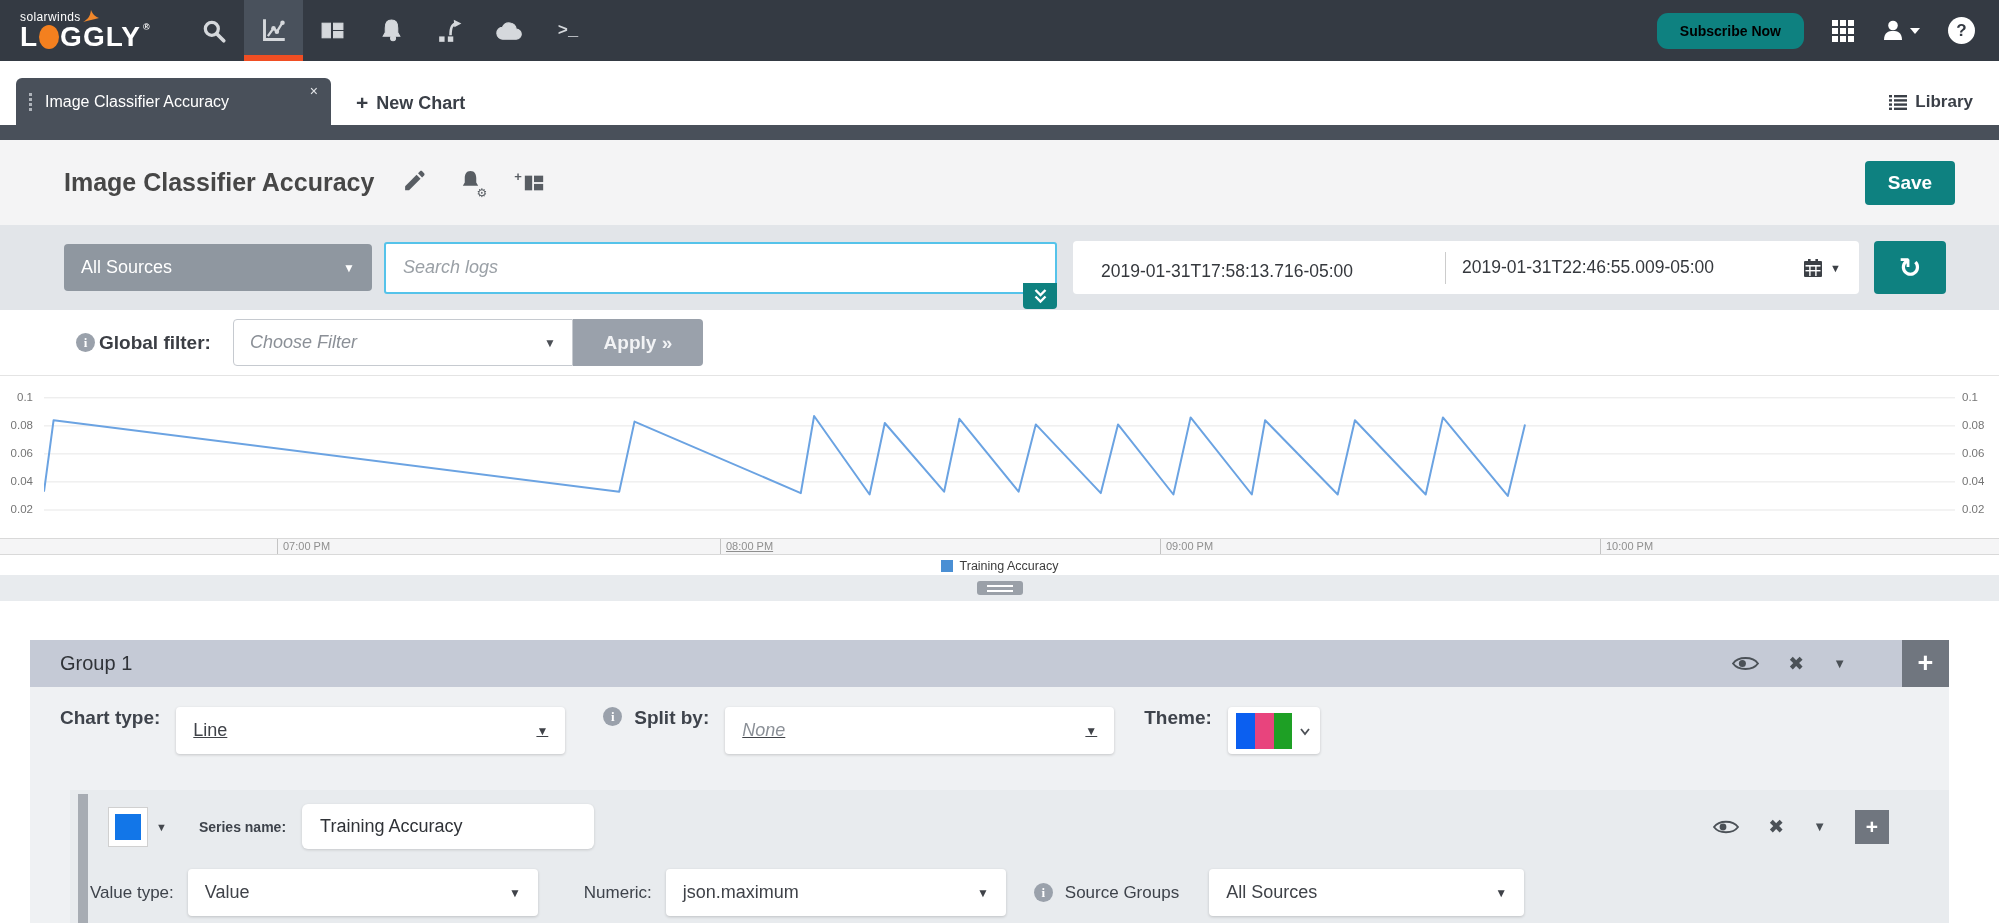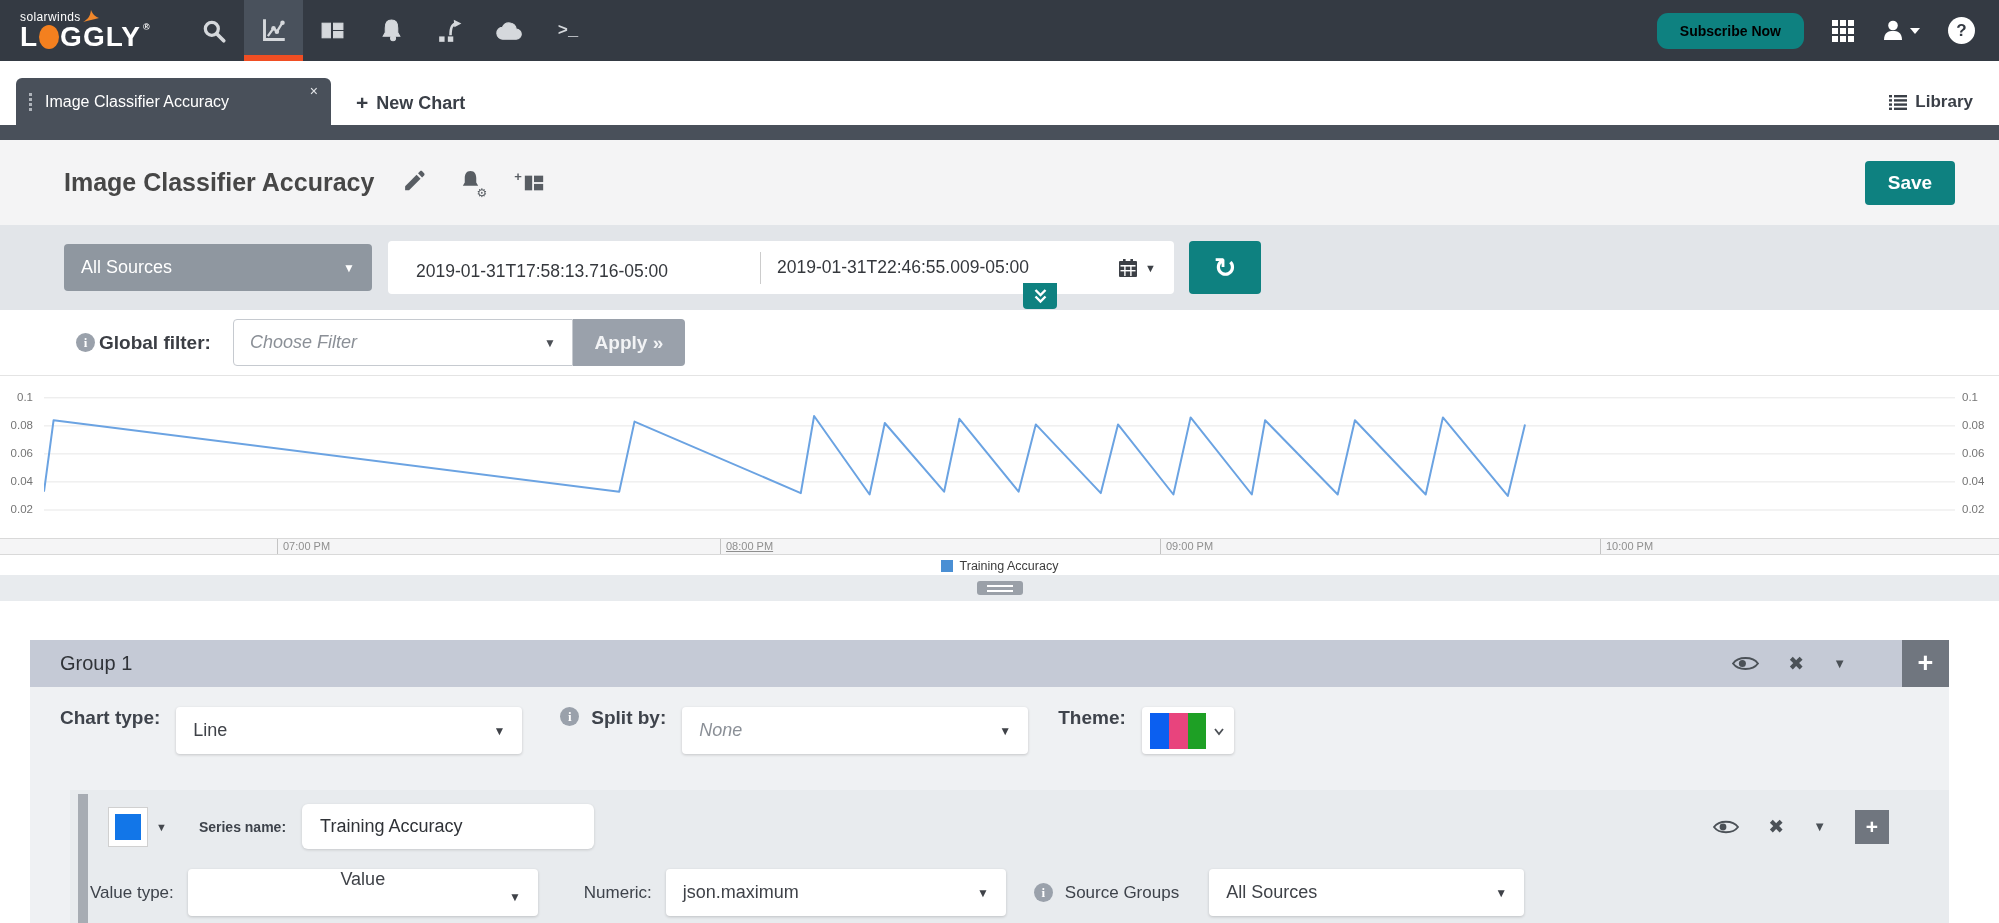--- a/index.html
+++ b/index.html
@@ -63,21 +63,21 @@
   .date-icons .caret { font-size:11px; color:#3c4046; }
   .refresh-btn { margin-left:15px; width:72px; height:53px; background:#0e8180; border-radius:4px; color:#fff; font-size:27px; font-weight:bold; display:flex; align-items:center; justify-content:center; cursor:pointer; }
 
   
   .filter-row { height:66px; background:#fff; border-bottom:1px solid #e4e4e4; display:flex; align-items:center; padding-left:76px; }
   .info-icon { width:19px; height:19px; border-radius:50%; background:#9aa1ab; color:#fff; font-size:13px; font-weight:bold; font-family:"Liberation Serif","DejaVu Serif",serif; display:flex; align-items:center; justify-content:center; flex:none; }
   .gf-label { margin-left:4px; font-size:19px; font-weight:bold; color:#3b3e44; }
   .filter-select { margin-left:22px; width:340px; height:47px; border:1px solid #c6cad0; border-radius:4px 0 0 4px; background:#fff; display:flex; align-items:center; padding:0 16px; font-size:18px; cursor:pointer; }
   .filter-select .ph { font-style:italic; color:#8b9097; }
   .filter-select .caret { margin-left:auto; font-size:12px; color:#4c5056; }
-  .apply-btn { width:112px; height:47px; background:#9aa1ab; color:#f2f3f5; font-weight:bold; font-size:19px; border-radius:0 4px 4px 0; display:flex; align-items:center; justify-content:center; cursor:pointer; }
+  .apply-btn { width:130px; height:47px; background:#9aa1ab; color:#f2f3f5; font-weight:bold; font-size:19px; border-radius:0 4px 4px 0; display:flex; align-items:center; justify-content:center; cursor:pointer; }
 
   
   .chart-section { height:252px; background:#fff; position:relative; }
   .chart-header { display:flex; align-items:center; padding:10px 38px 0 94px; font-size:14px; color:#5a5a5a; height:27px; }
   .chart-range { margin-left:auto; display:flex; align-items:center; gap:15px; }
   .plot-row { position:relative; height:150px; margin-top:12px; }
   .chart-plot { position:absolute; left:44px; top:0; width:1911px; height:150px; }
   .yaxis { position:absolute; top:0; height:150px; width:38px; }
   .yaxis-left { left:0; }
   .yaxis-right { left:1957px; }
@@ -98,21 +98,21 @@
   .group-icons { margin-left:auto; display:flex; align-items:center; gap:29px; }
   .icon-x { font-size:19px; font-weight:bold; color:#4b5157; cursor:pointer; }
   .icon-caret { font-size:13px; color:#4b5157; cursor:pointer; }
   .add-group-btn { width:47px; height:47px; background:#70767f; color:#fff; font-size:27px; font-weight:bold; display:flex; align-items:center; justify-content:center; margin-left:27px; cursor:pointer; }
   .group-body { margin:0 50px 0 30px; height:248px; background:#eff1f3; padding:20px 0 0 30px; overflow:hidden; }
   .ctl-row { display:flex; }
   .ctl-label { font-size:19px; font-weight:bold; color:#3e434b; }
   .ctl-select { height:47px; background:#fff; border-radius:4px; box-shadow:0 1px 3px rgba(0,0,0,.18); display:flex; align-items:center; padding:0 17px; font-size:18px; color:#3f4248; margin-left:16px; cursor:pointer; }
   .ctl-select .caret { margin-left:auto; font-size:12px; color:#3f4248; }
   .ctl-select .ph { font-style:italic; color:#8b9097; }
-  .w345 { width:346px; } .w350 { width:350px;flex-direction:column; } .w340 { width:340px; } .w315 { width:315px; }
+  .w345 { width:389px;text-decoration:underline; } .w350 { width:350px; } .w340 { width:340px; } .w315 { width:315px; }
   .theme-box { width:92px; height:47px; background:#fff; border-radius:4px; box-shadow:0 1px 3px rgba(0,0,0,.18); display:flex; align-items:center; justify-content:center; gap:7px; margin-left:16px; cursor:pointer; }
   .theme-stripes { width:56px; height:36px; display:flex; }
   .theme-stripes div { flex:1; }
 
   
   .series-block { position:relative; margin:36px 0 0 10px; background:#e8ebee; height:160px; }
   .series-bar { position:absolute; left:8px; top:4px; bottom:0; width:10px; background:#a7acb3; cursor:grab; }
   .series-row { display:flex; align-items:center; padding:14px 0 0 38px; }
   .swatch-box { width:40px; height:40px; background:#fff; border:1px solid #d0d0d0; display:flex; align-items:center; justify-content:center; cursor:pointer; }
   .swatch-fill { width:26px; height:26px; background:#1276e8; }
@@ -275,20 +275,21 @@
       </span>
     </div>
     <div class="save-btn">Save</div>
   </div>
 
   <div class="search-section">
     <div class="src-select">
       <span>All Sources</span>
       <span class="caret">▼</span>
     </div>
+    <input class="search-input" type="text" placeholder="Search logs" style="">
     <div class="collapse-btn">
       <svg width="15" height="16" viewBox="0 0 14 16">
           <polyline points="2,2 7,7 12,2" fill="none" stroke="#fff" stroke-width="2.4"></polyline>
           <polyline points="2,8.5 7,13.5 12,8.5" fill="none" stroke="#fff" stroke-width="2.4"></polyline>
         </svg>
     </div>
     <div class="date-box">
       <span class="date-from">2019-01-31T17:58:13.716-05:00</span>
       <span class="date-div"></span>
       <span class="date-to">2019-01-31T22:46:55.009-05:00</span>

